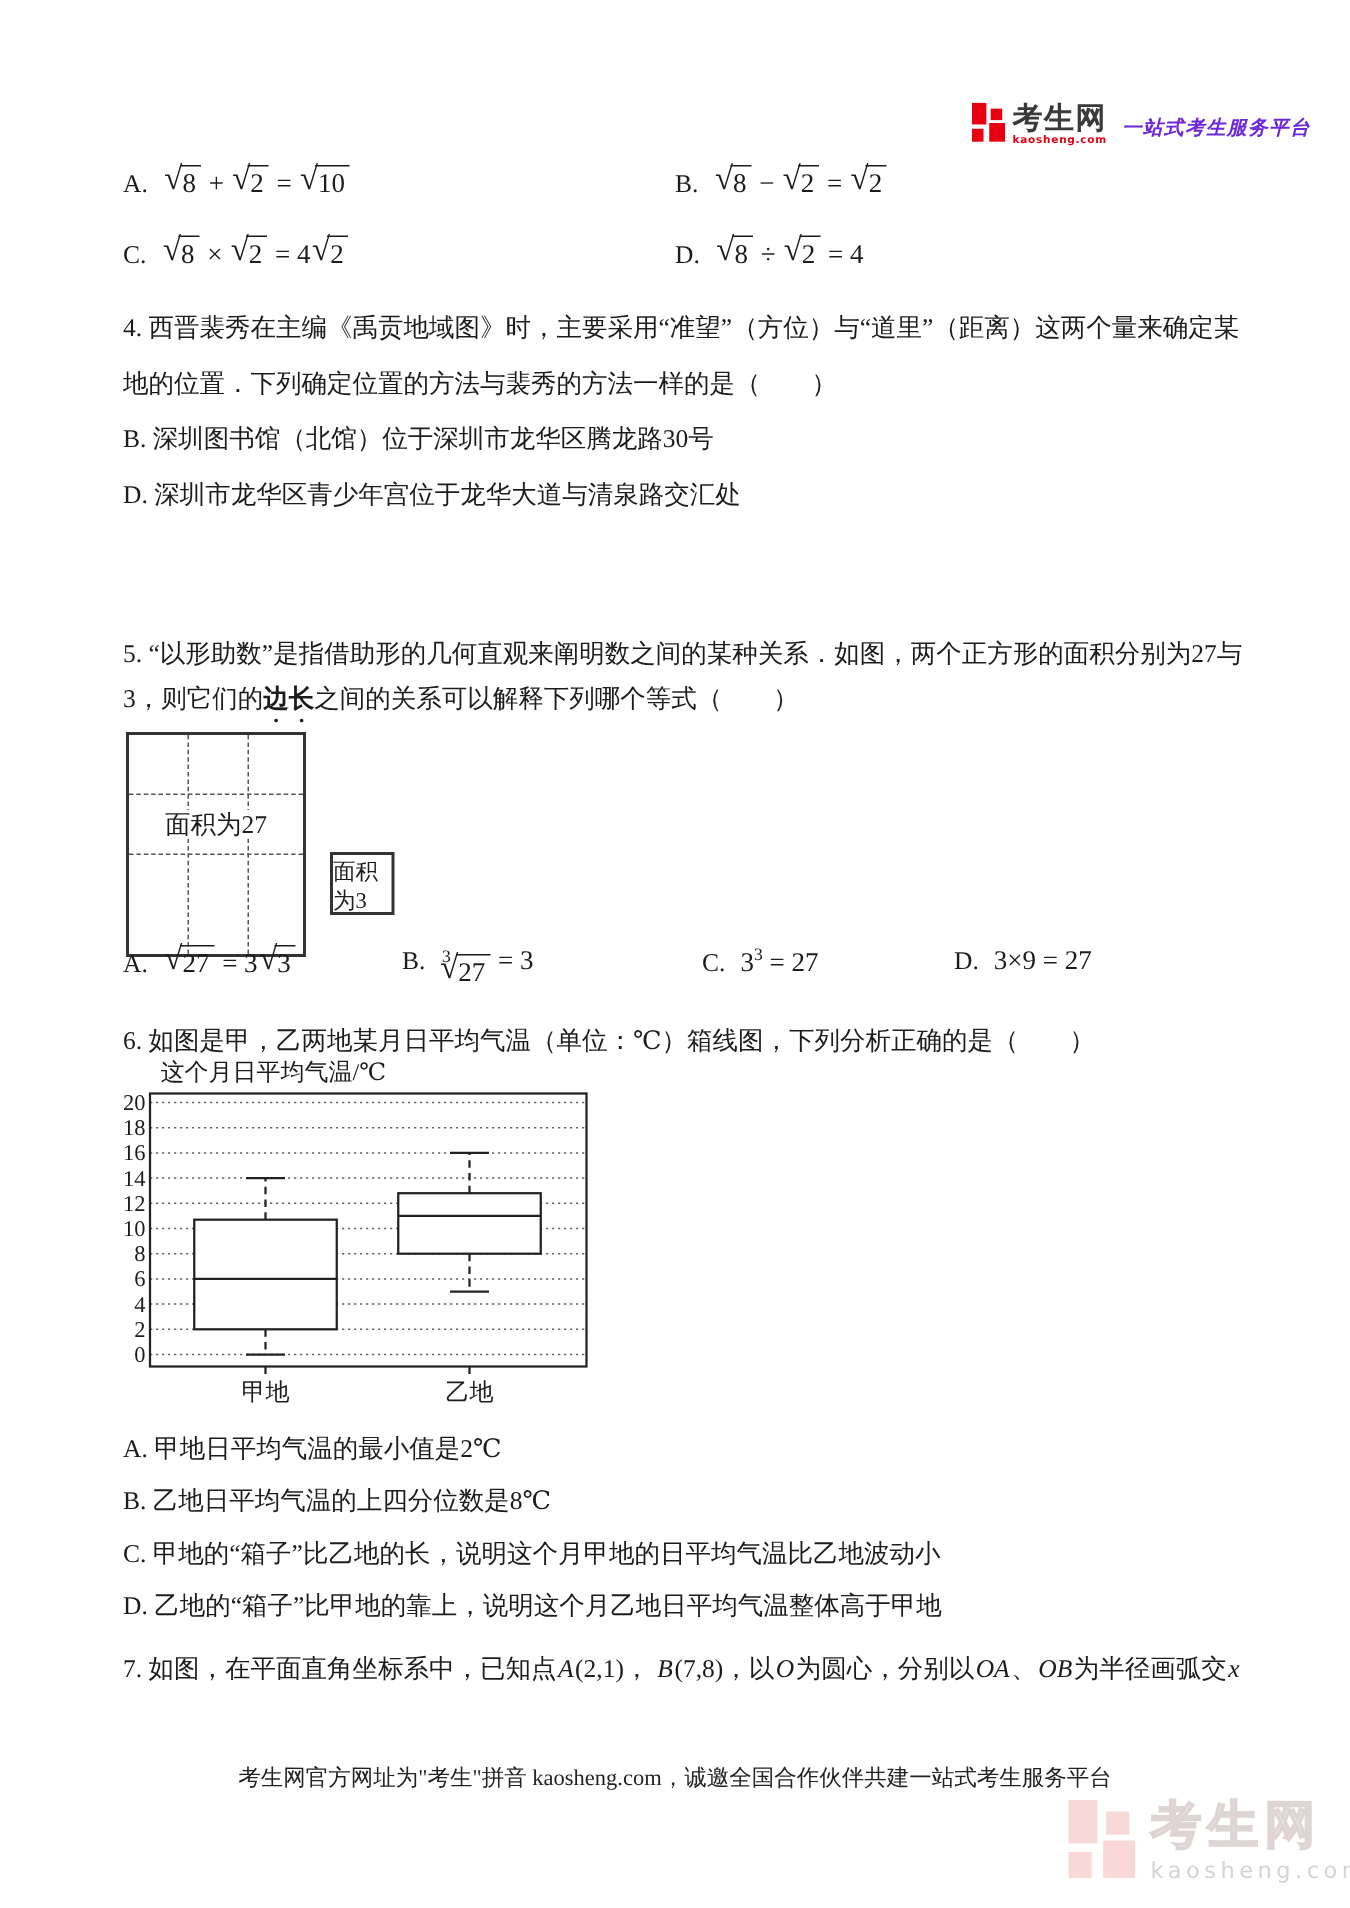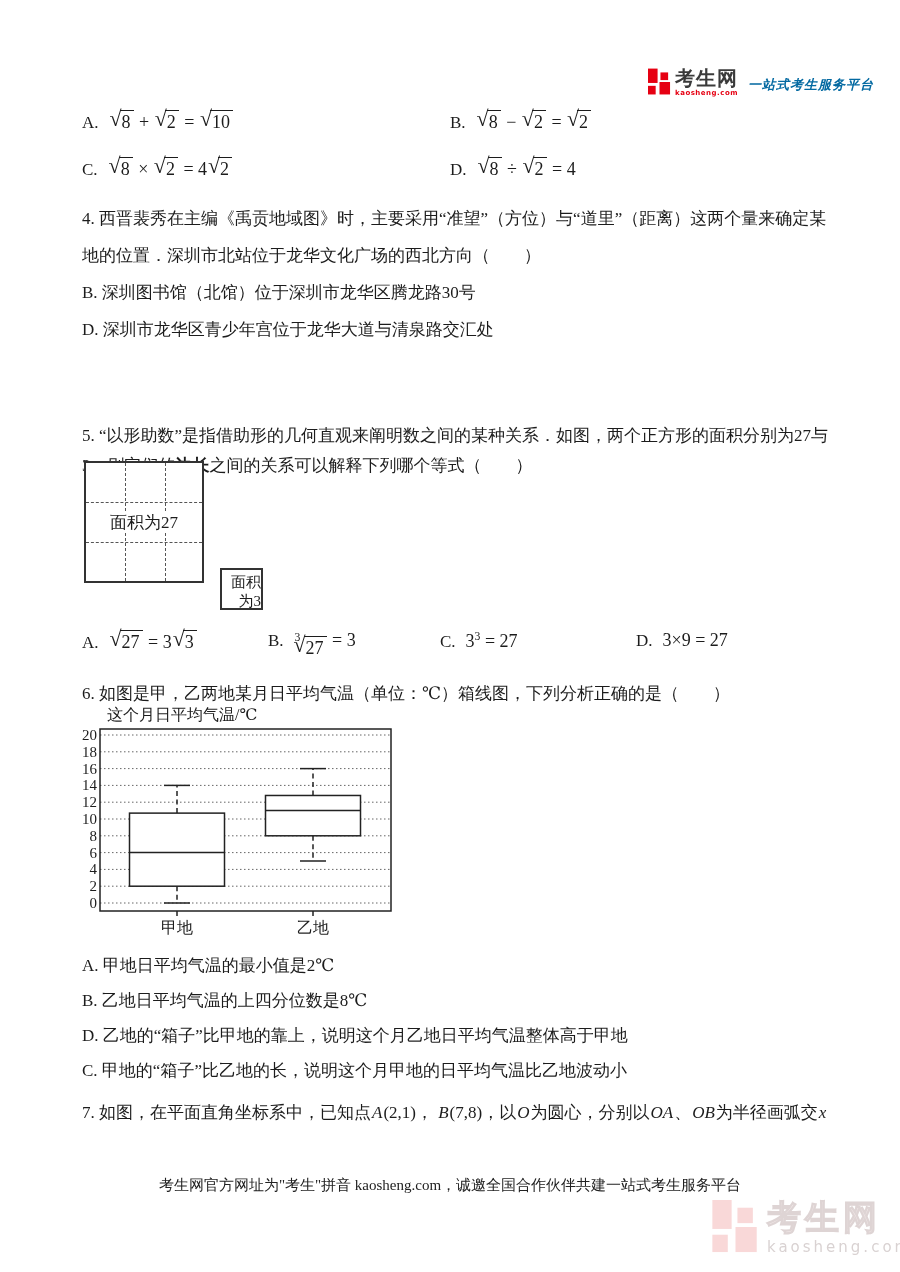--- a/index.html
+++ b/index.html
@@ -8,21 +8,21 @@
           font-family:"Liberation Serif","DejaVu Serif",serif; color:#1c1c1c;padding-left:12px; }
 
   
   #logo { position:absolute; left:648px; top:68px; display:flex; align-items:flex-start; }
   .logo-txt { margin-left:4px; }
   .logo-name { font-family:"DejaVu Sans","Liberation Sans",sans-serif; font-weight:bold;
                font-size:20px; color:#3a3a3a; letter-spacing:1px; line-height:1; }
   .logo-domain { font-family:"DejaVu Sans",sans-serif; font-weight:bold; font-size:7px;
                  color:#e60012; letter-spacing:0.5px; margin-top:1px; }
   .logo-tagline { font-family:"DejaVu Sans",sans-serif; font-weight:bold; font-style:italic;
-                  font-size:13px; color:#0369a1; margin:8px 0 0 10px; letter-spacing:1px; }
+                  font-size:13px; color:#6d28d9; margin:8px 0 0 10px; letter-spacing:1px; }
   .block { position:absolute; left:82px; white-space:nowrap; }
   .line { font-size:17px; }
   #q4 .line { height:37px; line-height:37px; }
   #q5 .line { height:30px; line-height:30px; }
   #q6opts .line { height:35px; line-height:35px; }
 
   
   .formula, .fx { font-family:"Liberation Serif","DejaVu Serif",serif; }
   .opt { position:absolute; font-size:18px; white-space:nowrap; }
   .olabel { margin-right:10px; font-size:17px; }
@@ -34,21 +34,21 @@
   .fx sup { font-size:0.65em; vertical-align:super; }
   .emph { text-emphasis:filled dot; -webkit-text-emphasis:filled dot;
           text-emphasis-position:under left;font-weight:bold; -webkit-text-emphasis-position:under; }
 
   
   .sqfig { position:absolute; border:2px solid #333; background:#fff; }
   .dashv { position:absolute; top:0; bottom:0; border-left:1.5px dashed #555; }
   .dashh { position:absolute; left:0; right:0; border-top:1.5px dashed #555; }
   .sqlabel { position:absolute; left:0; right:0; text-align:center; font-size:17px; }
   .sqlabel span { background:#fff; padding:0 2px; }
-  .sqsmall-label { position:absolute; left:0; right:0; top:3px; text-align:right;
+  .sqsmall-label { position:absolute; left:0; right:0; top:3px; text-align:left;
                    font-size:15px; line-height:1.25; }
 
   
   #boxplot { position:absolute; left:75px; top:700px; }
   #boxplot text { font-family:"Liberation Serif","DejaVu Serif",serif; fill:#1c1c1c; }
   .ct { font-size:16px; }
   .cy { font-size:15px; }
   .cx { font-size:16px; }
   .cb { fill:none; stroke:#222; stroke-width:1.5; }
   .cg { stroke:#666; stroke-width:1; stroke-dasharray:1.5,2.5; }
@@ -125,31 +125,31 @@
     <span class="olabel">D.</span><span class="fx"><span class="sqrt">
           <span class="rsign">√</span>
           <span class="rad">8</span>
         </span><span> ÷ </span><span class="sqrt">
           <span class="rsign">√</span>
           <span class="rad">2</span>
         </span><span> = 4</span></span></div>
 
   <section id="q4" class="block" style="top:200px">
     <div class="line">4. 西晋裴秀在主编《禹贡地域图》时，主要采用“准望”（方位）与“道里”（距离）这两个量来确定某</div>
-    <div class="line">地的位置．深圳市北站位于龙华文化广场的西北方向（　　）</div>
+    <div class="line">地的位置．下列确定位置的方法与裴秀的方法一样的是（　　）</div>
     <div class="line">B. 深圳图书馆（北馆）位于深圳市龙华区腾龙路30号</div>
     <div class="line">D. 深圳市龙华区青少年宫位于龙华大道与清泉路交汇处</div>
   </section>
 
   <section id="q5" class="block" style="top:421px">
     <div class="line">5. “以形助数”是指借助形的几何直观来阐明数之间的某种关系．如图，两个正方形的面积分别为27与</div>
     <div class="line fx"><span>3，则它们的</span><span class="emph">边长</span><span>之间的关系可以解释下列哪个等式（　　）</span></div>
   </section>
 
-  <div class="sqfig" style="left:84px;top:461px;width:120px;height:122px">
+  <div class="sqfig" style="left:84px;top:488px;width:120px;height:150px">
     <div class="dashv" style="left:39px"></div>
     <div class="dashv" style="left:79px"></div>
     <div class="dashh" style="top:39px"></div>
     <div class="dashh" style="top:79px"></div>
     <div class="sqlabel" style="top:48px"><span>面积为27</span></div>
   </div>
   <div class="sqfig" style="left:220px;top:568px;width:43px;height:42px">
     <div class="sqsmall-label">
       <div>面积</div>
       <div>为3</div>
@@ -163,21 +163,21 @@
         </span><span> = 3</span><span class="sqrt">
           <span class="rsign">√</span>
           <span class="rad">3</span>
         </span></span></div>
   <div class="opt" style="left:268px;top:630px">
     <span class="olabel">B.</span><span class="fx"><span class="sqrt">
           <sup class="idx">3</sup>
           <span class="rsign">√</span>
           <span class="rad">27</span>
         </span><span> = 3</span></span></div>
-  <div class="opt" style="left:440px;top:630px">
+  <div class="opt" style="left:468px;top:630px">
     <span class="olabel">C.</span><span class="fx"><span>3<sup>3</sup></span><span> = 27</span></span></div>
   <div class="opt" style="left:636px;top:630px">
     <span class="olabel">D.</span><span class="fx"><span>3×9 = 27</span></span></div>
 
   <section class="block" style="top:682px">
     <div class="line">6. 如图是甲，乙两地某月日平均气温（单位：℃）箱线图，下列分析正确的是（　　）</div>
   </section>
 
   <svg id="boxplot" width="340" height="245">
       <line class="cg" x1="25" y1="203" x2="316" y2="203"></line>
@@ -218,22 +218,22 @@
       <line class="cl" x1="225" y1="161" x2="251" y2="161"></line>
       <rect class="cbox" x="190.5" y="95.47999999999999" width="95" height="40.32000000000002"></rect>
       <line class="cl" x1="190.5" y1="110.60000000000001" x2="285.5" y2="110.60000000000001"></line>
       <line class="cl" x1="238" y1="211" x2="238" y2="216"></line>
       <text class="cx" x="238" y="233" text-anchor="middle">乙地</text>
     </svg>
 
   <section id="q6opts" class="block" style="top:948px">
     <div class="line">A. 甲地日平均气温的最小值是2℃</div>
     <div class="line">B. 乙地日平均气温的上四分位数是8℃</div>
+    <div class="line">C. 甲地的“箱子”比乙地的长，说明这个月甲地的日平均气温比乙地波动小</div>
     <div class="line">D. 乙地的“箱子”比甲地的靠上，说明这个月乙地日平均气温整体高于甲地</div>
-    <div class="line">C. 甲地的“箱子”比乙地的长，说明这个月甲地的日平均气温比乙地波动小</div>
   </section>
 
   <div class="block fx" style="top:1094px;font-size:17px;height:37px;line-height:37px"><span>7. 如图，在平面直角坐标系中，已知点</span><i class="var">A</i><span>(2,1)， </span><i class="var">B</i><span>(7,8)，以</span><i class="var">O</i><span>为圆心，分别以</span><i class="var">OA</i><span>、</span><i class="var">OB</i><span>为半径画弧交</span><i class="var">x</i></div>
 
   <footer id="footer">考生网官方网址为"考生"拼音 kaosheng.com，诚邀全国合作伙伴共建一站式考生服务平台</footer>
 
   <div id="watermark">
     <svg width="47" height="54" viewBox="0 0 24 28">
       <rect class="wm-rect" x="0" y="0" width="10" height="15"></rect>
       <rect class="wm-rect" x="0" y="18" width="8" height="9"></rect>

